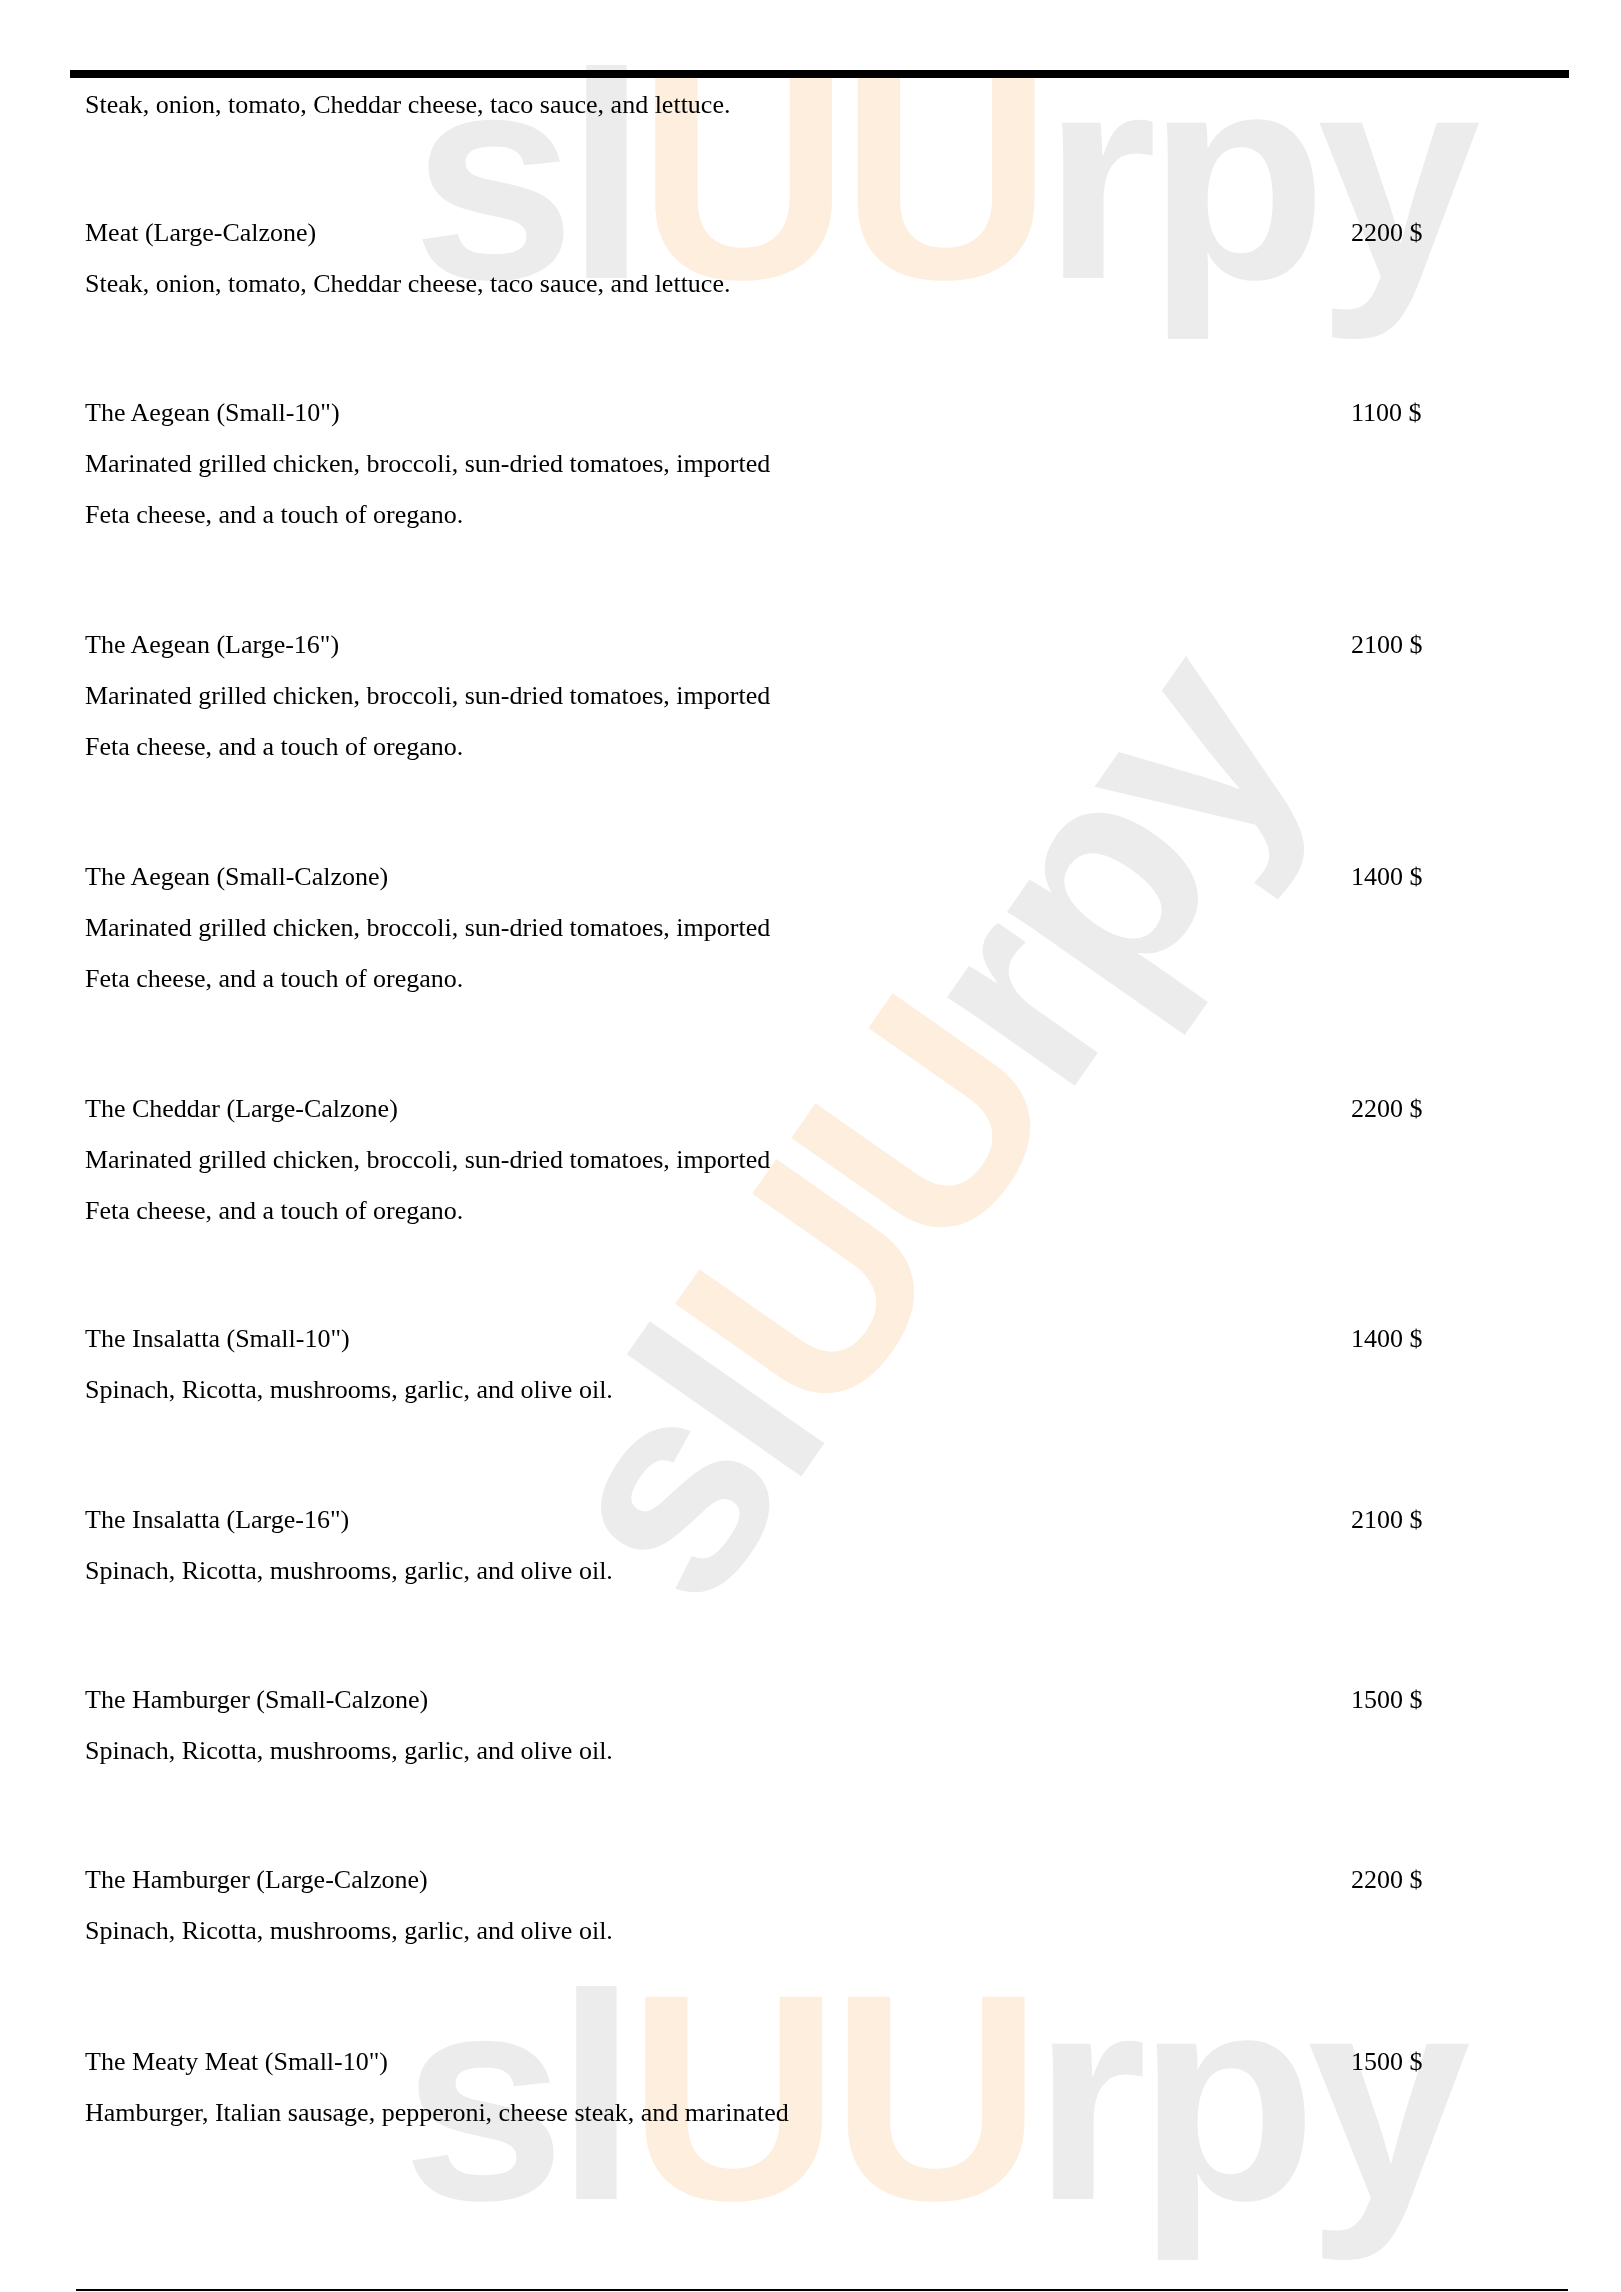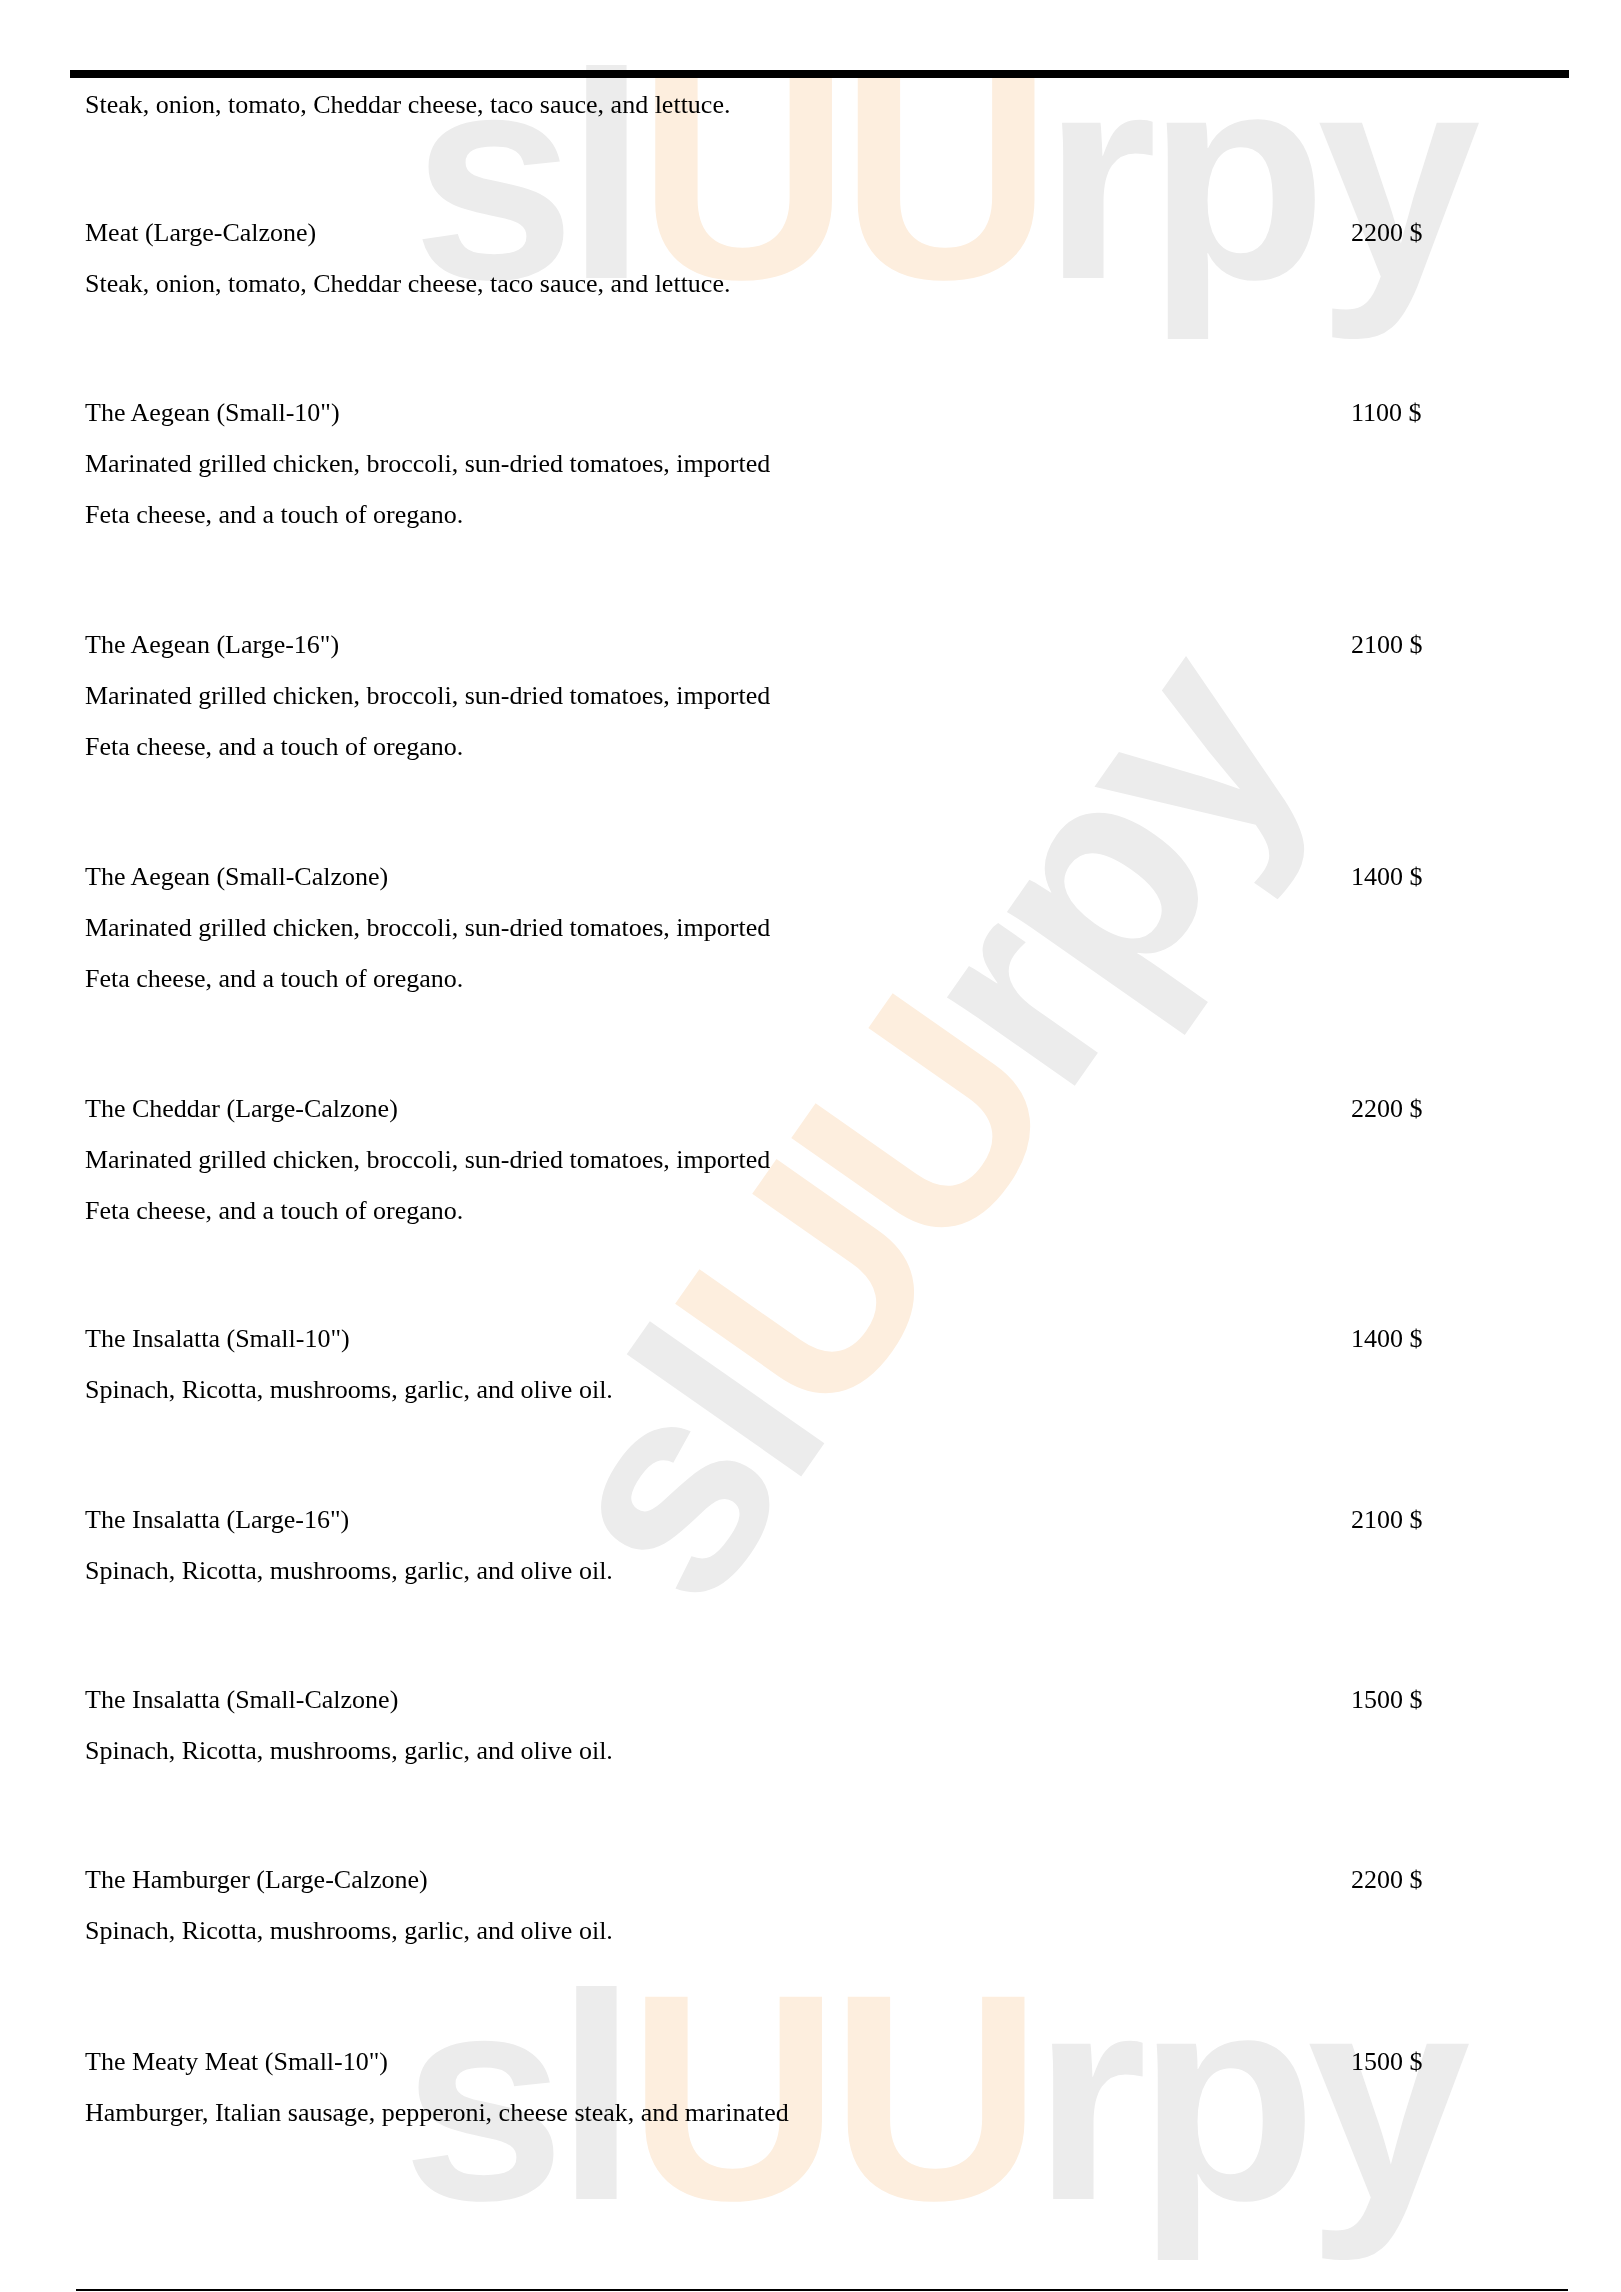--- a/index.html
+++ b/index.html
@@ -54,21 +54,21 @@
 <div class="line desc" style="top:1190px">Feta cheese, and a touch of oregano.</div>
 
 <div class="line title" style="top:1318px">The Insalatta (Small-10")</div>
 <div class="line price" style="top:1318px">1400 $</div>
 <div class="line desc" style="top:1369px">Spinach, Ricotta, mushrooms, garlic, and olive oil.</div>
 
 <div class="line title" style="top:1499px">The Insalatta (Large-16")</div>
 <div class="line price" style="top:1499px">2100 $</div>
 <div class="line desc" style="top:1550px">Spinach, Ricotta, mushrooms, garlic, and olive oil.</div>
 
-<div class="line title" style="top:1679px">The Insalatta (Small-Calzone)</div>
+<div class="line title" style="top:1679px">The Hamburger (Small-Calzone)</div>
 <div class="line price" style="top:1679px">1500 $</div>
 <div class="line desc" style="top:1730px">Spinach, Ricotta, mushrooms, garlic, and olive oil.</div>
 
 <div class="line title" style="top:1859px">The Hamburger (Large-Calzone)</div>
 <div class="line price" style="top:1859px">2200 $</div>
 <div class="line desc" style="top:1910px">Spinach, Ricotta, mushrooms, garlic, and olive oil.</div>
 
 <div class="line title" style="top:2041px">The Meaty Meat (Small-10")</div>
 <div class="line price" style="top:2041px">1500 $</div>
 <div class="line desc" style="top:2092px">Hamburger, Italian sausage, pepperoni, cheese steak, and marinated</div>

